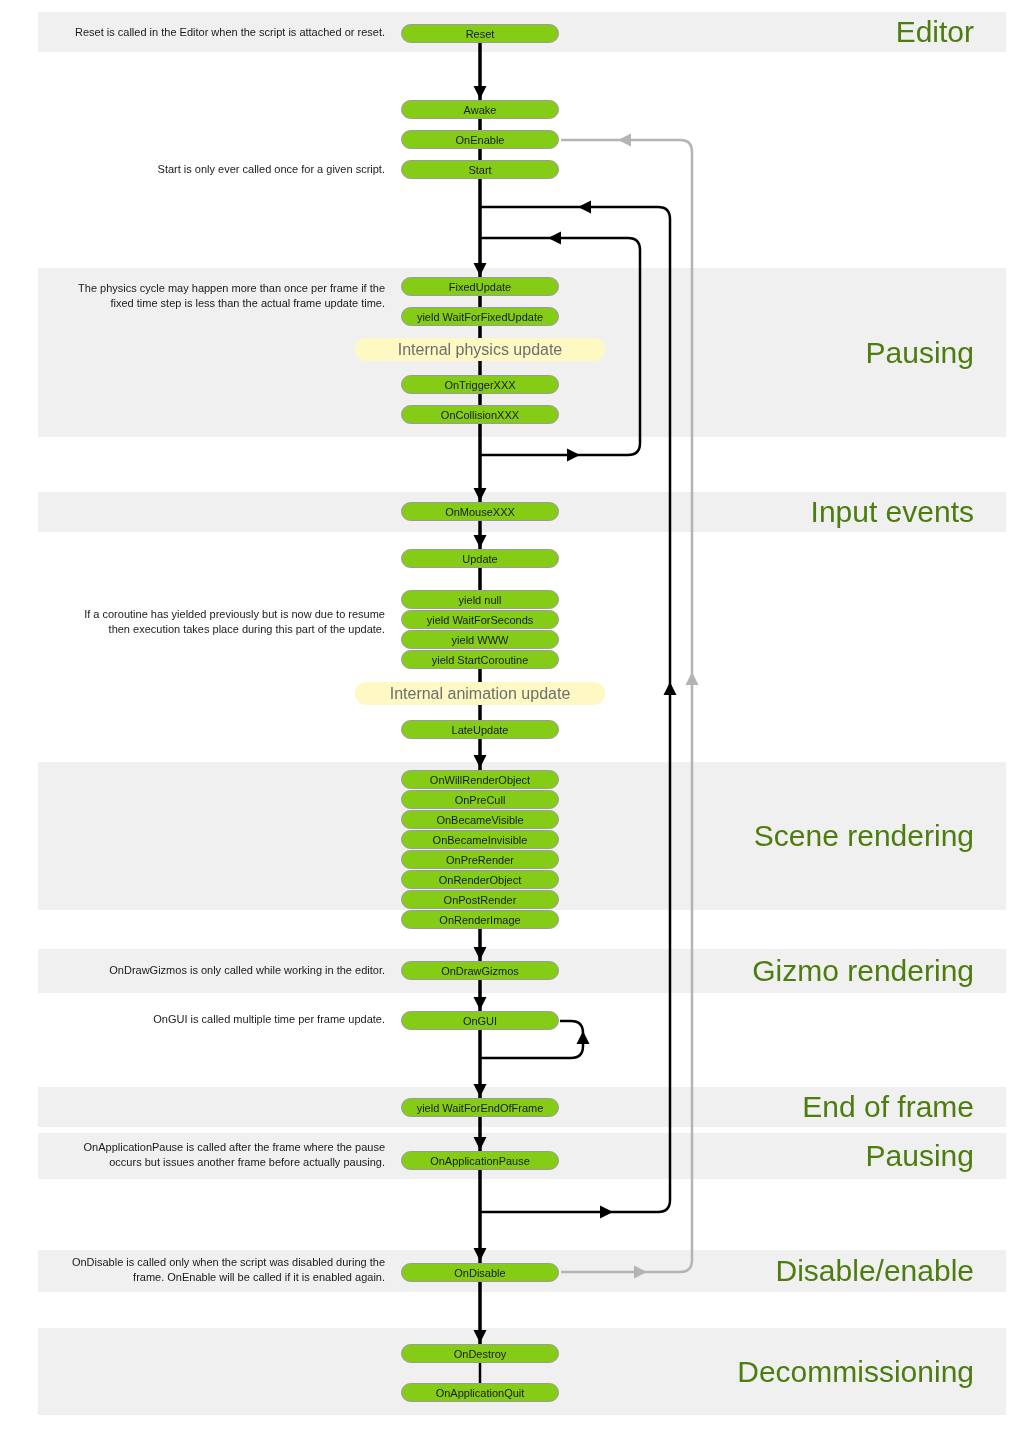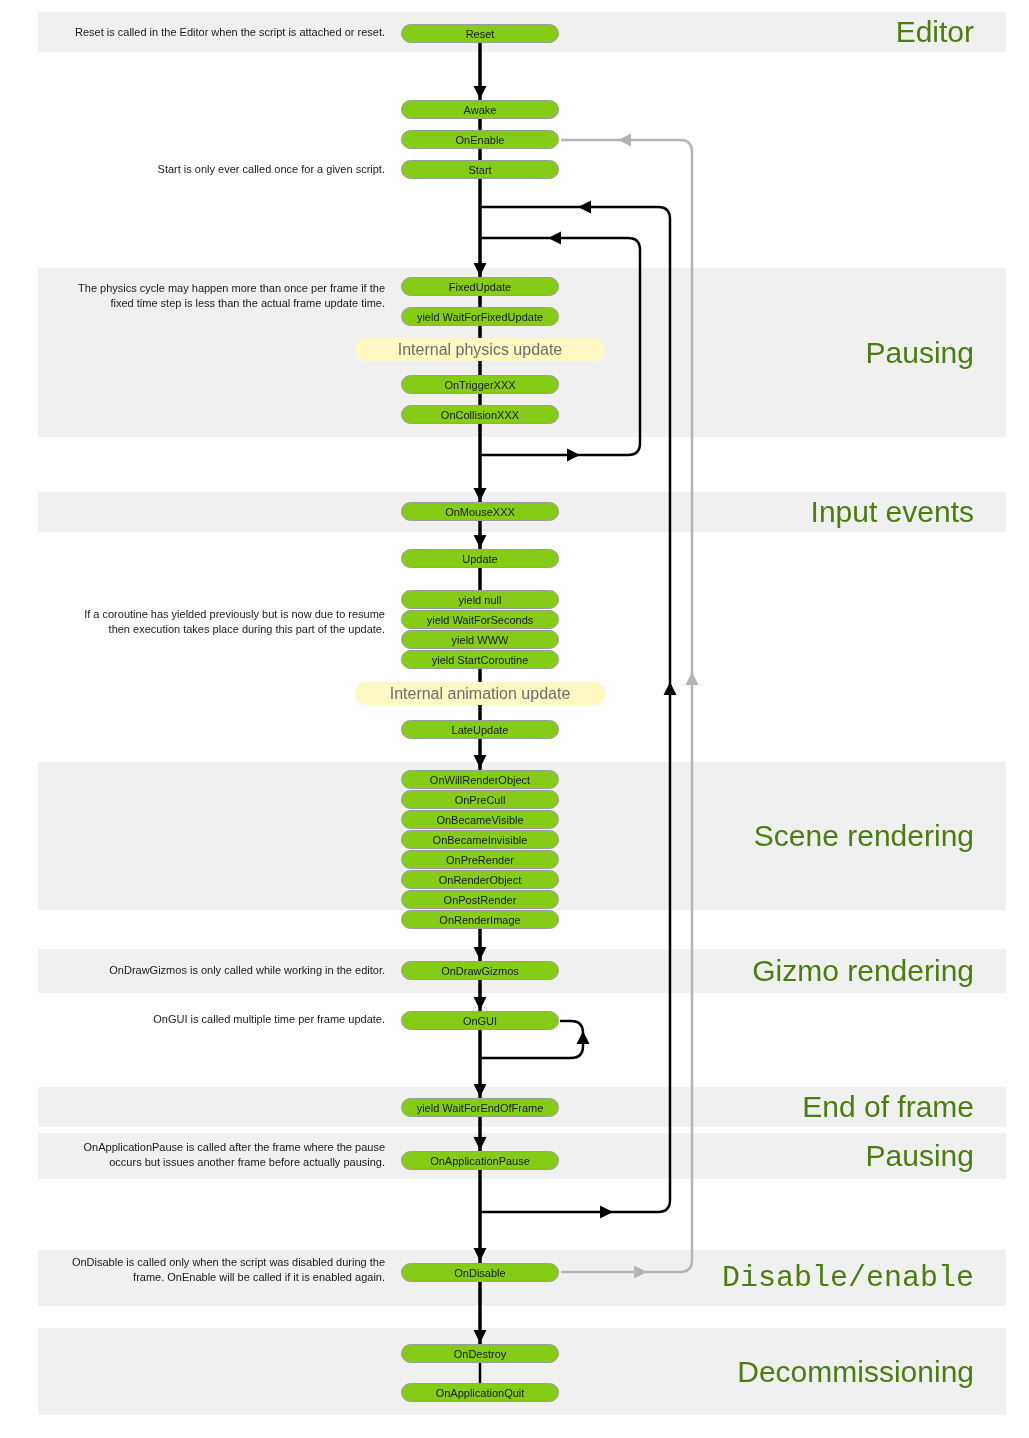--- a/index.html
+++ b/index.html
@@ -53,21 +53,21 @@
     </div>
   <div class="band" style="top:949px;height:44px;">
       <span class="band-label">Gizmo rendering</span>
     </div>
   <div class="band" style="top:1087px;height:40px;">
       <span class="band-label">End of frame</span>
     </div>
   <div class="band" style="top:1133px;height:46px;">
       <span class="band-label">Pausing</span>
     </div>
-  <div class="band" style="top:1250px;height:56px;font-family:Liberation Mono, monospace;">
+  <div class="band" style="top:1250px;height:42px;">
       <span class="band-label">Disable/enable</span>
     </div>
   <div class="band" style="top:1328px;height:87px;">
       <span class="band-label">Decommissioning</span>
     </div>
 
   <svg class="flowlines" width="1029" height="1438" viewBox="0 0 1029 1438">
 
     <path fill="none" stroke="#000000" stroke-width="3.5" d="M480,42 V100 M480,119 V131 M480,149 V161 M480,179 V277 M480,296 V307 M480,326 V338 M480,361 V375 M480,394 V405 M480,424 V502 M480,521 V549 M480,568 V590 M480,669 V682 M480,705 V720 M480,739 V770 M480,929 V961 M480,980 V1011 M480,1030 V1098 M480,1117 V1151 M480,1170 V1263 M480,1282 V1344"></path>
     <path fill="none" stroke="#000000" stroke-width="2.5" d="M480,1363 V1384"></path>

